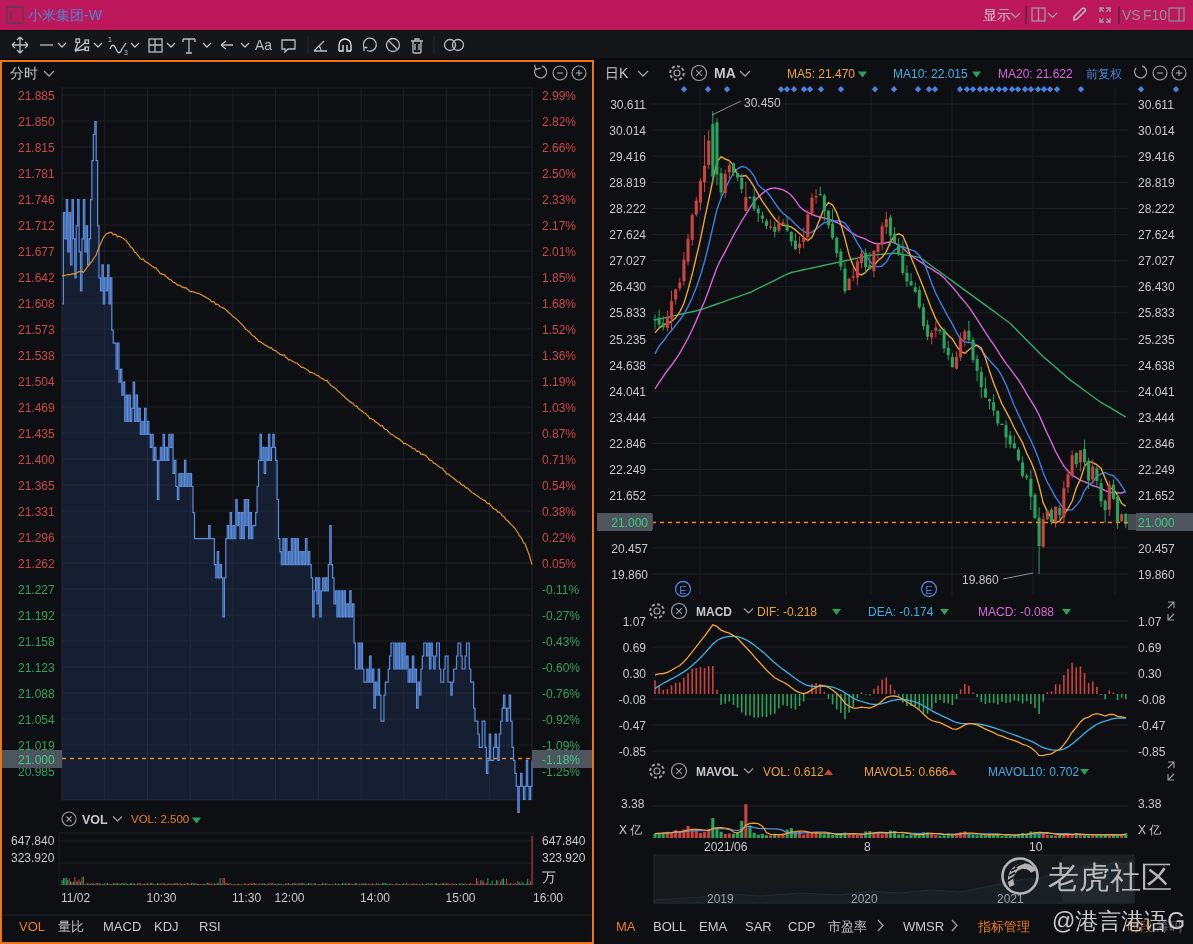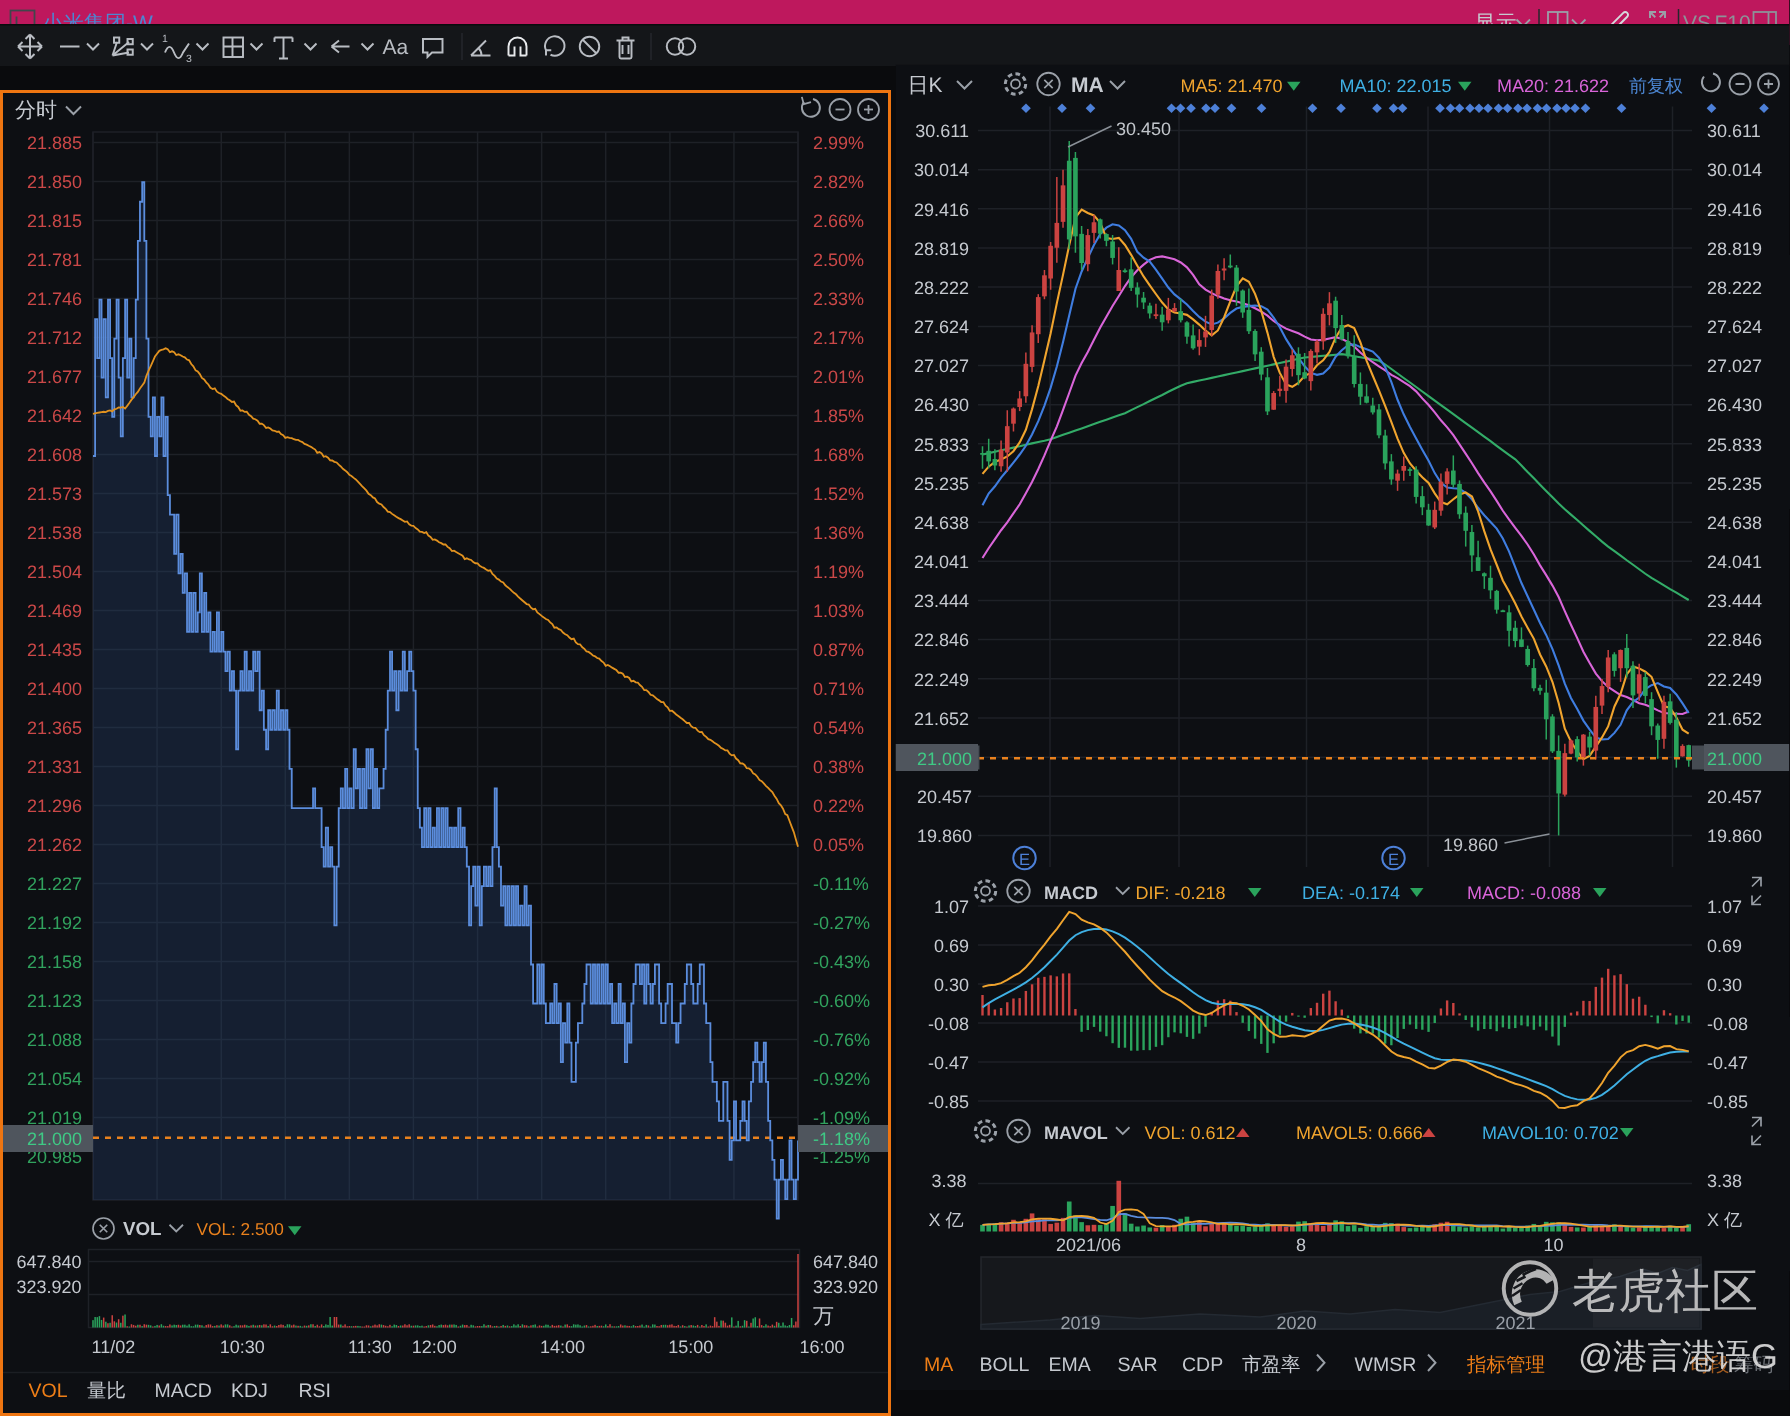--- a/index.html
+++ b/index.html
@@ -19,21 +19,21 @@
       <g stroke="#9aa0a8" stroke-width="1.3" fill="none">
         <path d="M1100,12 l0,-4 l4,0 M1106,8 l4,0 l0,4 M1110,18 l0,4 l-4,0 M1104,22 l-4,0 l0,-4"></path>
         <path d="M1100,8 l3.5,3.5 M1110,8 l-3.5,3.5 M1110,22 l-3.5,-3.5 M1100,22 l3.5,-3.5"></path>
       </g>
       <line x1="1119" y1="6" x2="1119" y2="24" stroke="#24272c" stroke-width="1"></line>
       <text x="1122" y="20" font-size="14" fill="#8d9298">VS</text>
       <text x="1143" y="20" font-size="14" fill="#8d9298">F10</text>
       <rect x="1169" y="8" width="15" height="13" fill="none" stroke="#8d9298" stroke-width="1.2"></rect>
       <line x1="1179" y1="8" x2="1179" y2="21" stroke="#8d9298" stroke-width="1.2"></line>
     </svg></div>
-<div style="position:absolute;left:0;top:16px;width:1193px;height:28px;background:#141619;border-top:1px solid #0a0b0d;"><svg width="1193" height="28" font-family="Liberation Sans, sans-serif">
+<div style="position:absolute;left:0;top:30px;width:1193px;height:28px;background:#141619;border-top:1px solid #0a0b0d;"><svg width="1193" height="28" font-family="Liberation Sans, sans-serif">
       <g stroke="#b9bdc3" stroke-width="1.3" fill="none">
         <path d="M20,6 l0,16 M12,14 l16,0 M20,6 l-3,3 M20,6 l3,3 M20,22 l-3,-3 M20,22 l3,-3 M12,14 l3,-3 M12,14 l3,3 M28,14 l-3,-3 M28,14 l-3,3"></path>
         <path d="M40,14 l13,0"></path>
         <path d="M58,12 l4,4 l4,-4"></path>
         <path d="M75,20 l11,-9 M75,20 l3,-9 M75,20 l11,-2"></path>
         <rect x="85" y="9" width="3.5" height="3.5"></rect>
         <rect x="76" y="8" width="3.5" height="3.5"></rect>
         <rect x="85" y="16" width="3.5" height="3.5"></rect>
         <path d="M94,12 l4,4 l4,-4"></path>
         <path d="M110,18 c2,-5 4,-5 6,0 c2,5 4,5 6,0 l4,-6"></path>
@@ -535,21 +535,21 @@
       <line x1="0" y1="915" x2="594" y2="915" stroke="#1b1e23" stroke-width="1"></line>
       <g font-size="13">
         <text x="19" y="931" fill="#ee7e17">VOL</text>
         <text x="58" y="931" fill="#c6cad0">量比</text>
         <text x="103" y="931" fill="#c6cad0">MACD</text>
         <text x="154" y="931" fill="#c6cad0">KDJ</text>
         <text x="199" y="931" fill="#c6cad0">RSI</text>
       </g>
       <rect x="1" y="61" width="592" height="882" fill="none" stroke="#ee7511" stroke-width="2"></rect>
     </svg></div>
-<div style="position:absolute;left:597px;top:43px;width:596px;height:884px;"><svg width="596" height="884" viewBox="597 60 596 884" font-family="Liberation Sans, sans-serif">
+<div style="position:absolute;left:597px;top:60px;width:596px;height:884px;"><svg width="596" height="884" viewBox="597 60 596 884" font-family="Liberation Sans, sans-serif">
       <rect x="597" y="60" width="596" height="884" fill="#0d0f13"></rect>
       <text x="605" y="78" font-size="14" fill="#c6cad0">日K</text>
       <path d="M638,71 l5,5 l5,-5" stroke="#9aa0a8" stroke-width="1.3" fill="none"></path>
       <circle cx="677" cy="73" r="6.8" stroke="#9aa0a8" stroke-width="2" fill="none" stroke-dasharray="3.1,2.2"></circle>
       <circle cx="677" cy="73" r="3" stroke="#9aa0a8" stroke-width="1.2" fill="none"></circle>
       <circle cx="699" cy="73" r="7.5" stroke="#9aa0a8" stroke-width="1.2" fill="none"></circle>
       <path d="M696.2,70.2 l5.6,5.6 M701.8,70.2 l-5.6,5.6" stroke="#9aa0a8" stroke-width="1.1"></path>
       <text x="714" y="78" font-size="14" font-weight="bold" fill="#c6cad0">MA</text>
       <path d="M740,71 l5,5 l5,-5" stroke="#9aa0a8" stroke-width="1.3" fill="none"></path>
       <text x="787" y="78" font-size="12" fill="#f0a42e">MA5: 21.470</text>

